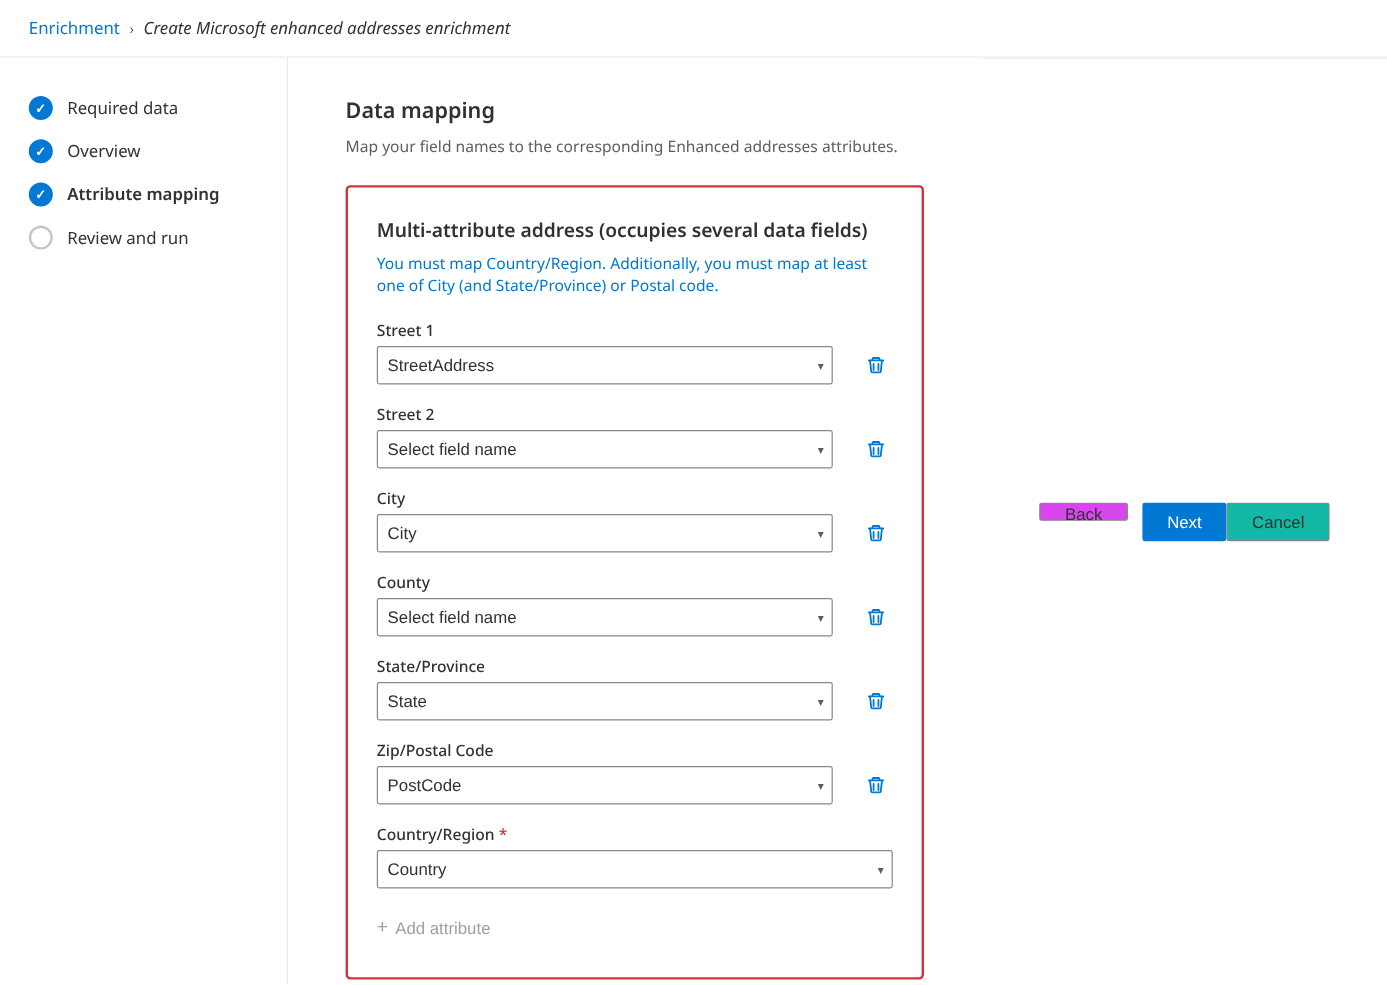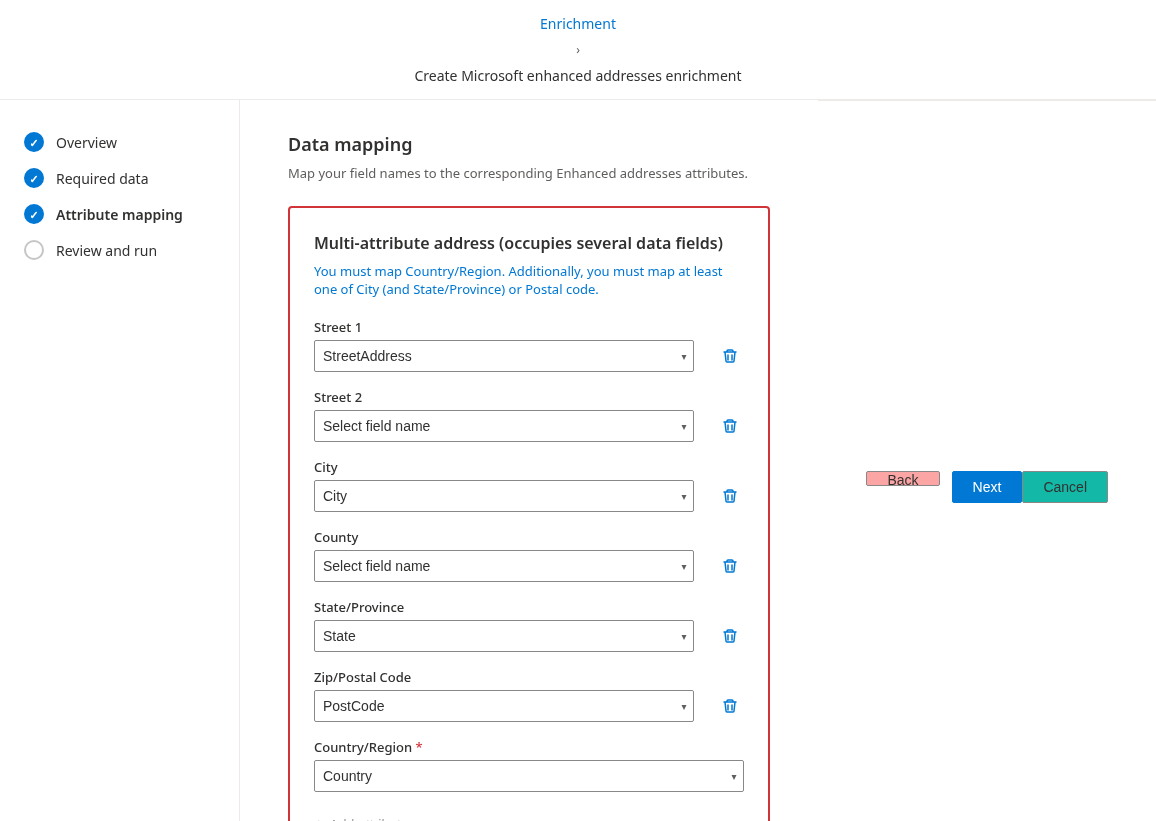--- a/index.html
+++ b/index.html
@@ -13,35 +13,35 @@
       overflow: hidden;
     }
 
     
     .breadcrumb-bar {
       display: flex;
       align-items: center;
       padding: 14px 24px;
       border-bottom: 1px solid #edebe9;
       gap: 8px;
-      flex-direction: column;
     }
     .breadcrumb-link {
       color: #0078d4;
       font-size: 14px;
       cursor: pointer;
       text-decoration: none;
     }
     .breadcrumb-separator {
       color: #605e5c;
       font-size: 12px;
     }
     .breadcrumb-current {
       color: #323130;
       font-size: 14px;
+      font-style: italic;
     }
 
     
     .main-layout {
       display: flex;
       height: calc(821px - 49px);
     }
 
     
     .sidebar {
@@ -215,21 +215,21 @@
       flex-shrink: 0;
     }
     .footer-left {
       display: flex;
       gap: 12px;
     }
     .btn-back {
       height: 15px;
       padding: 0 20px;
       border: 1px solid #8a8886;
-      background: #fca5a5;
+      background: #d946ef;
       border-radius: 2px;
       font-size: 14px;
       color: #323130;
       cursor: pointer;
     }
     .btn-next {
       height: 32px;
       padding: 0 20px;
       border: 1px solid #0078d4;
       background: #0078d4;
@@ -266,25 +266,25 @@
   <a class="breadcrumb-link">Enrichment</a>
   <span class="breadcrumb-separator">›</span>
   <span class="breadcrumb-current">Create Microsoft enhanced addresses enrichment</span>
 </div>
 
 <div class="main-layout">
 
   <nav class="sidebar">
     <div class="sidebar-item">
       <div class="step-circle completed"></div>
-      <span class="sidebar-label">Overview</span>
+      <span class="sidebar-label">Required data</span>
     </div>
     <div class="sidebar-item">
       <div class="step-circle completed"></div>
-      <span class="sidebar-label">Required data</span>
+      <span class="sidebar-label">Overview</span>
     </div>
     <div class="sidebar-item active">
       <div class="step-circle completed"></div>
       <span class="sidebar-label">Attribute mapping</span>
     </div>
     <div class="sidebar-item">
       <div class="step-circle empty"></div>
       <span class="sidebar-label">Review and run</span>
     </div>
   </nav>

